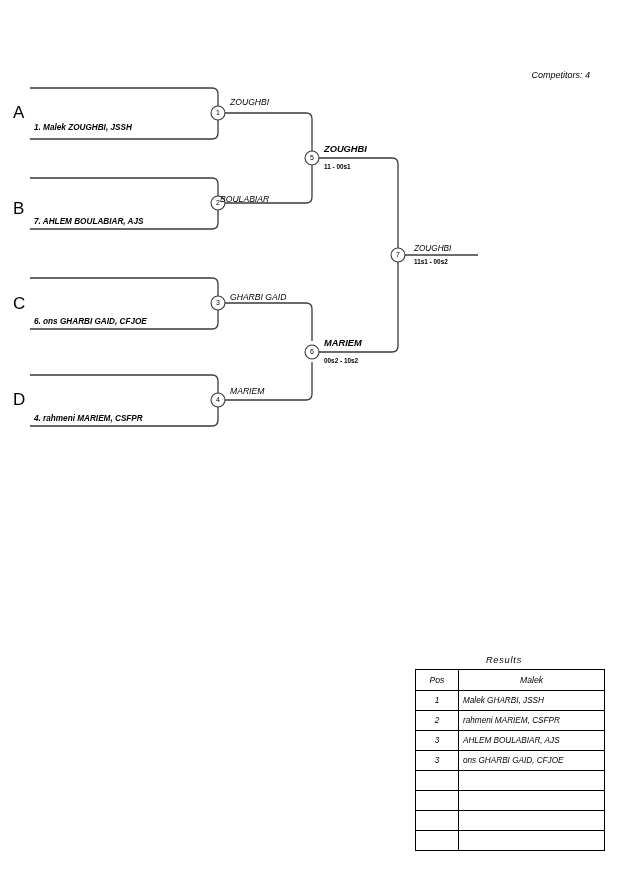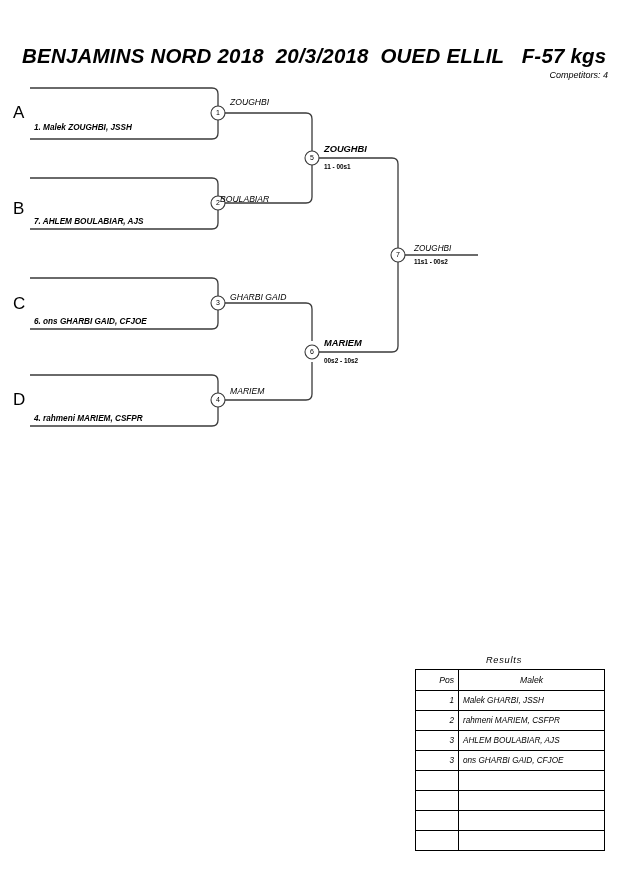--- a/index.html
+++ b/index.html
@@ -29,21 +29,21 @@
     left: 22px;
     top: 44px;
     font-size: 20.5px;
     font-weight: bold;
     font-style: italic;
     letter-spacing: 0.2px;
     white-space: pre;
   }
   #competitors-count {
     position: absolute;
-    right: 22px;
+    right: 40px;
     top: 70px;
     font-size: 9px;
     font-style: italic;
     white-space: pre;
   }
 
   
   #bracket-svg {
     position: absolute;
     left: 0;
@@ -129,34 +129,33 @@
     font-weight: normal;
   }
   #results-table th {
     font-weight: normal;
     font-style: italic;
     font-size: 8.6px;
     height: 20px;
   }
   .col-pos {
     width: 34px;
-    text-align: right;
+    text-align: center;
   }
   .col-name {
     text-align: left;
     padding-left: 6px;
   }
   th.col-name { text-align: center; }
 </style>
 </head>
 <body>
 
 <div id="sheet">
 
-  <div id="header-title">BENJAMINS NORD 2018  20/3/2018  OUED ELLIL   F-57 kgs</div>
   <div id="competitors-count">Competitors: 4</div>
 
   <svg id="bracket-svg" viewBox="0 0 630 640">
     <g fill="none" stroke="#3a3a3a" stroke-width="1.3">
 
       <path d="M30,88 L212,88 Q218,88 218,94 L218,133 Q218,139 212,139 L30,139"></path>
 
       <path d="M30,178 L212,178 Q218,178 218,184 L218,223 Q218,229 212,229 L30,229"></path>
 
       <path d="M30,278 L212,278 Q218,278 218,284 L218,323 Q218,329 212,329 L30,329"></path>

